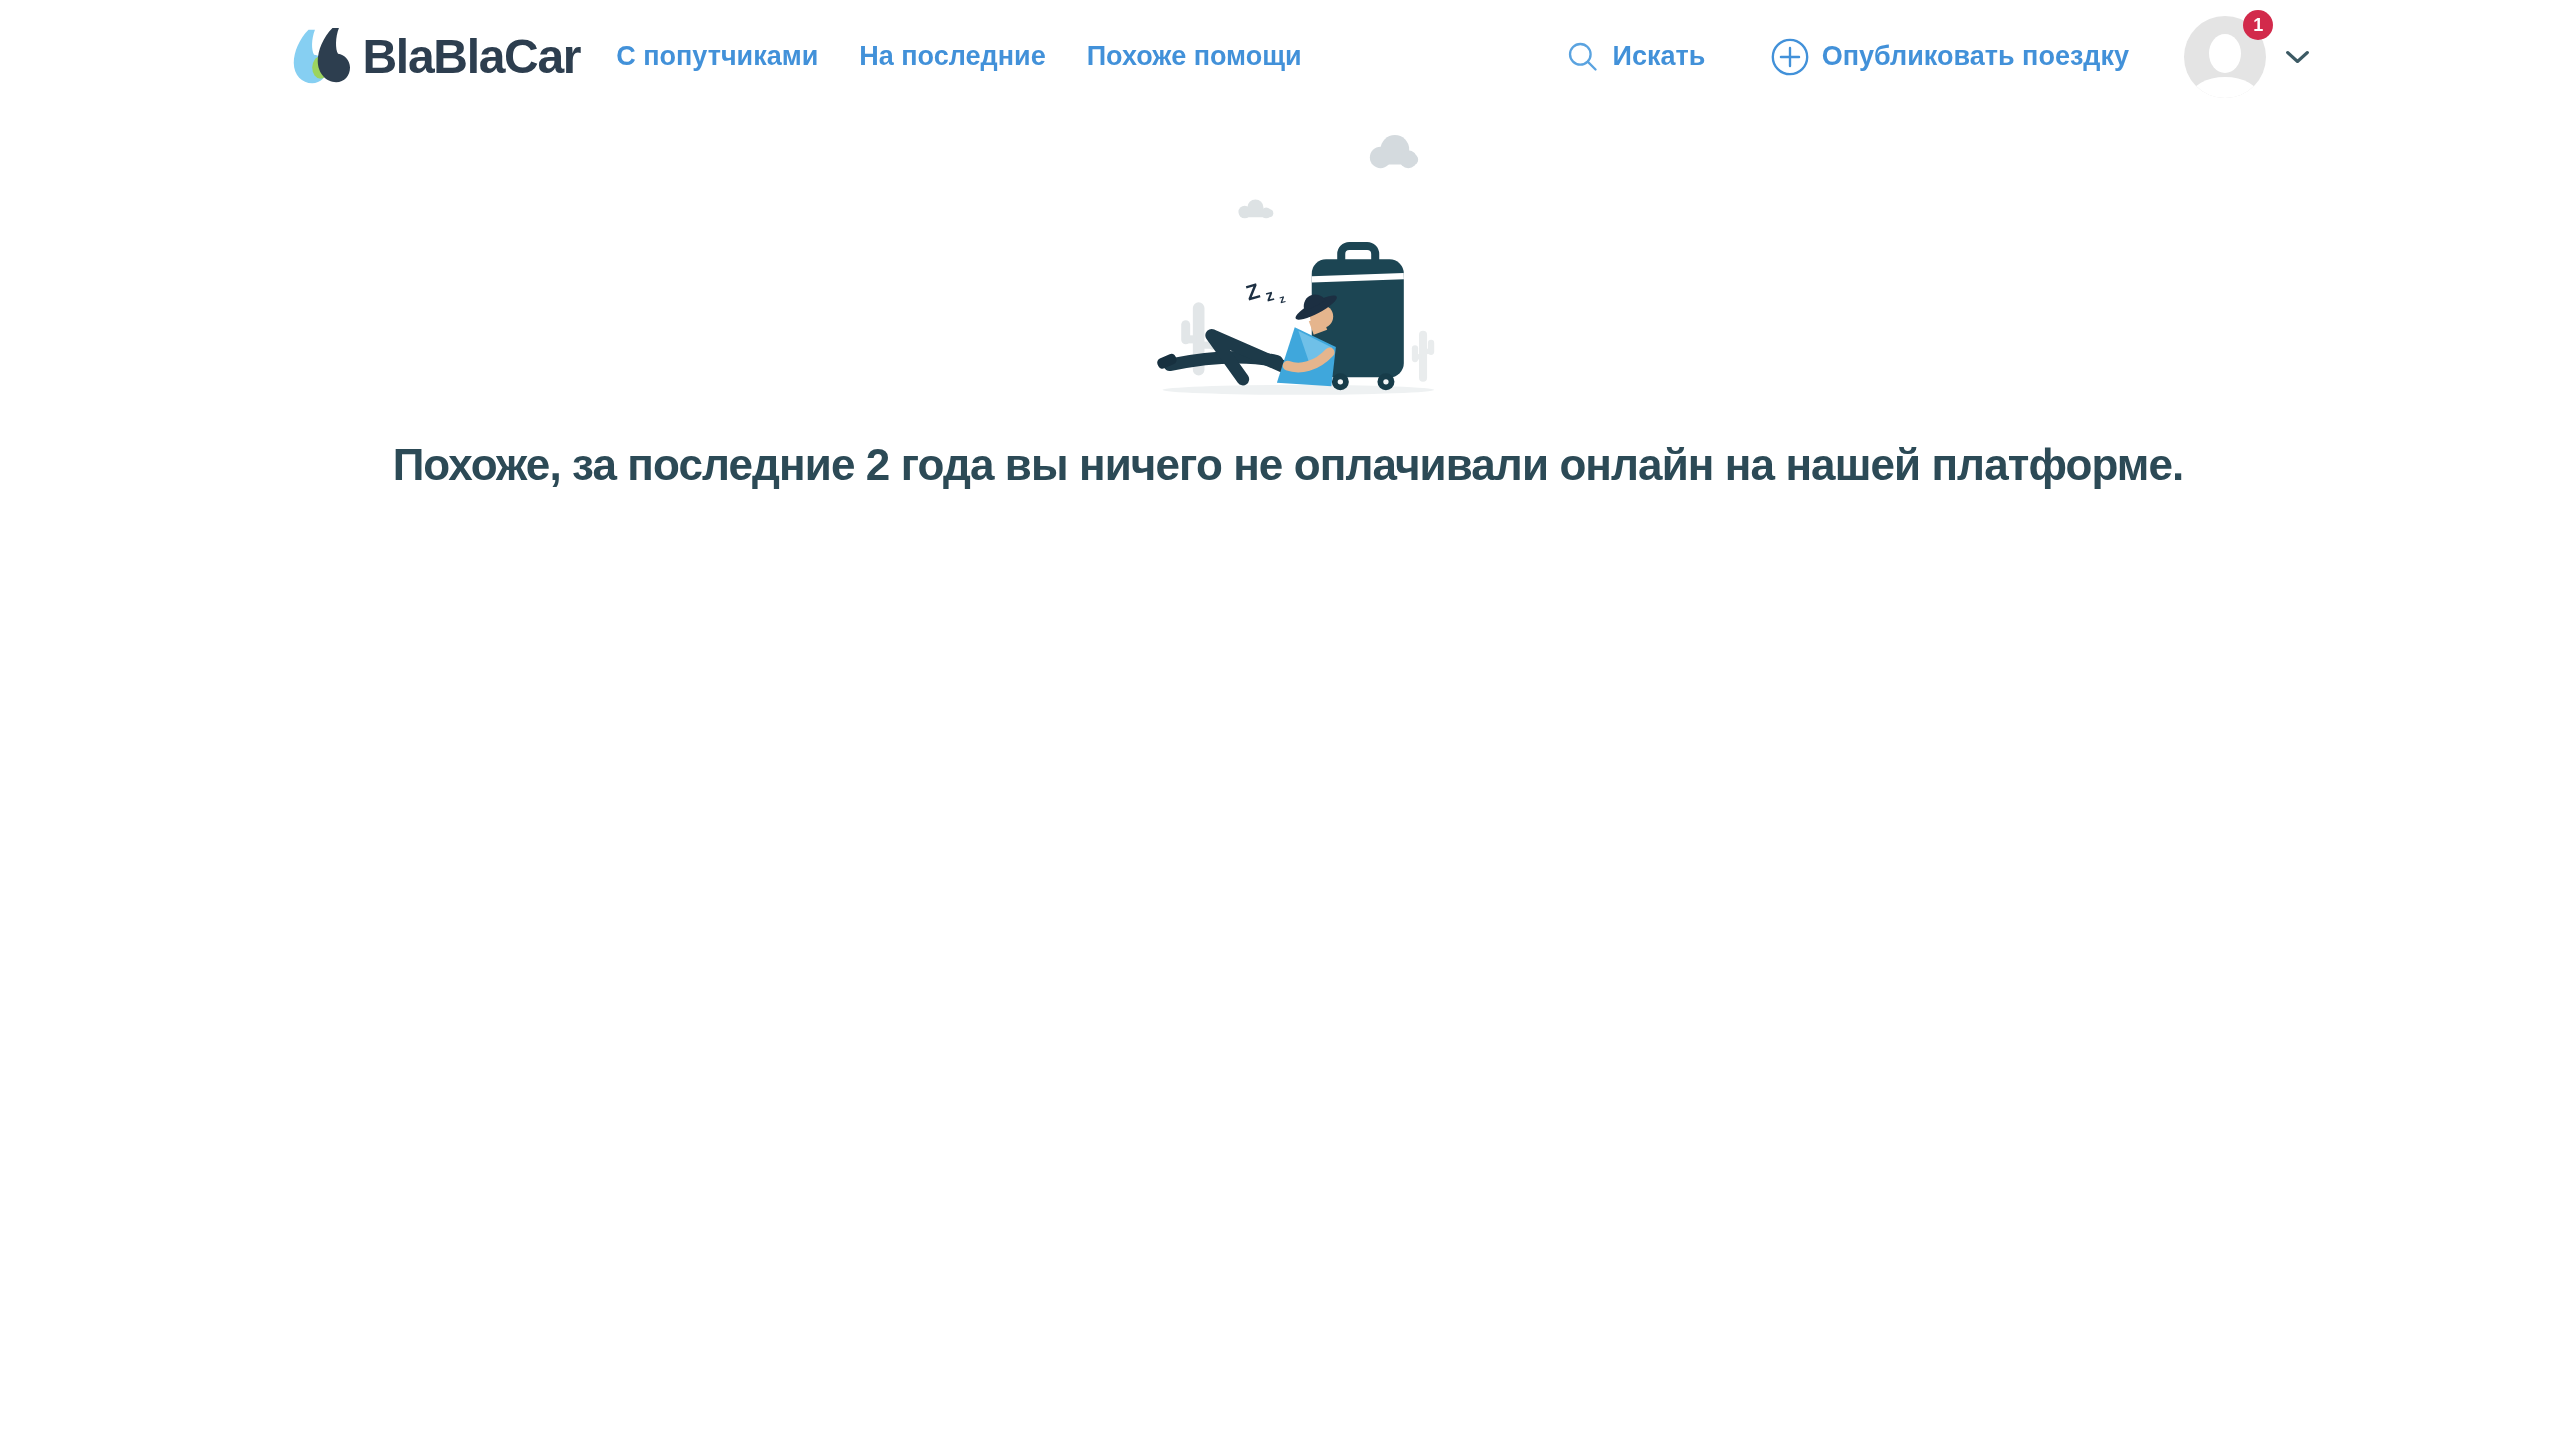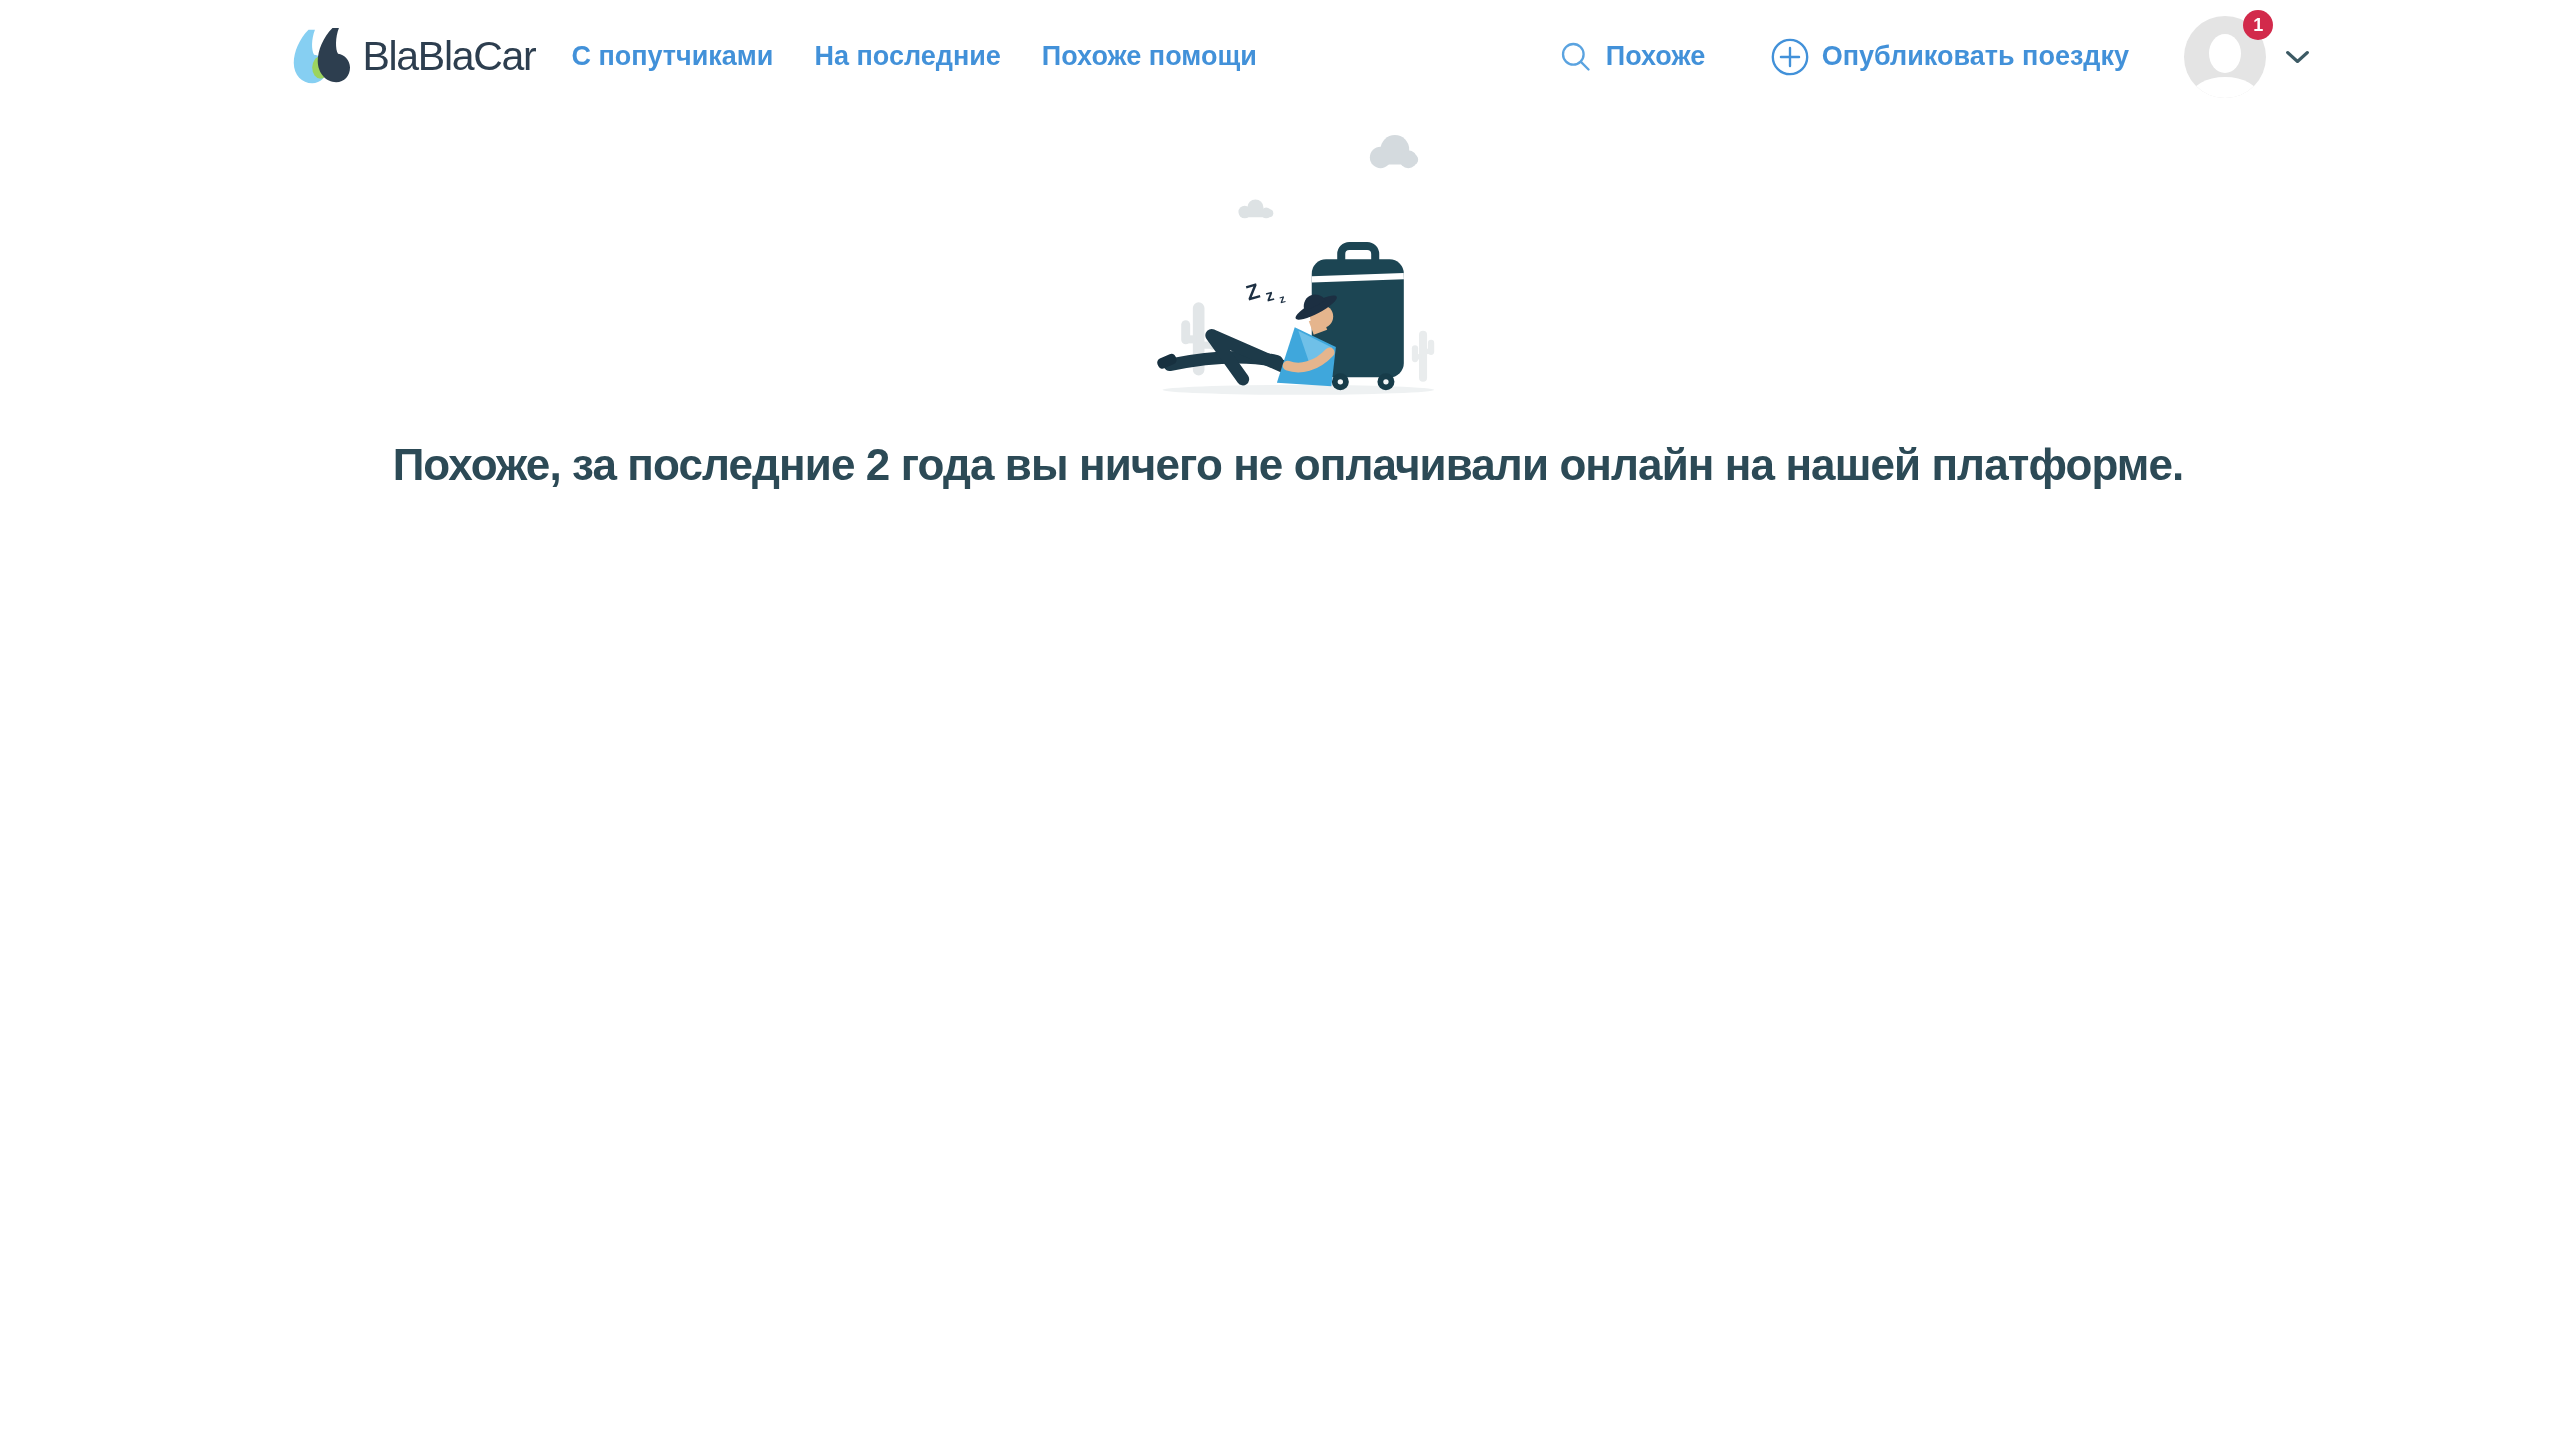--- a/index.html
+++ b/index.html
@@ -9,21 +9,21 @@
   
   .header {
     height: 113px;
     display: flex;
     align-items: center;
     padding: 0 265px 0 291px;
     background: #ffffff;
   }
   .logo { display: flex; align-items: center; gap: 12.5px; cursor: pointer; }
   .logo-wordmark {
-    font-size: 41px; font-weight: normal; color: #2d3e4f; letter-spacing: -1.3px;
+    font-size: 48px; font-weight: bold; color: #2d3e4f; letter-spacing: -1.3px;
   }
   .nav { display: flex; align-items: flex-end; gap: 41px; margin-left: 36px; }
   .nav-link {
     font-size: 27px; font-weight: bold; color: #4291d9; cursor: pointer;
     text-decoration: none; white-space: nowrap;
   }
   .header-right { margin-left: auto; display: flex; align-items: center; }
   .icon-text-btn {
     display: flex; align-items: center; gap: 12.5px; cursor: pointer;
     background: none; border: none;
@@ -90,21 +90,21 @@
 
   <div class="header-right">
 
     <button class="icon-text-btn">
       <span style="display:flex;">
         <svg width="34" height="34" viewBox="0 0 38 38" fill="none">
           <circle cx="16" cy="16" r="11.5" stroke="#5aa3e0" stroke-width="2.6"></circle>
           <line x1="24.5" y1="24.5" x2="33" y2="33" stroke="#5aa3e0" stroke-width="2.6" stroke-linecap="round"></line>
         </svg>
       </span>
-      <span>Похоже</span>
+      <span>Искать</span>
     </button>
 
     <button class="icon-text-btn btn-publish">
       <span style="display:flex;">
         <svg width="38" height="38" viewBox="0 0 42 42" fill="none">
           <circle cx="21" cy="21" r="19" stroke="#4291d9" stroke-width="2.6"></circle>
           <line x1="21" y1="11" x2="21" y2="31" stroke="#4291d9" stroke-width="2.6" stroke-linecap="round"></line>
           <line x1="11" y1="21" x2="31" y2="21" stroke="#4291d9" stroke-width="2.6" stroke-linecap="round"></line>
         </svg>
       </span>

